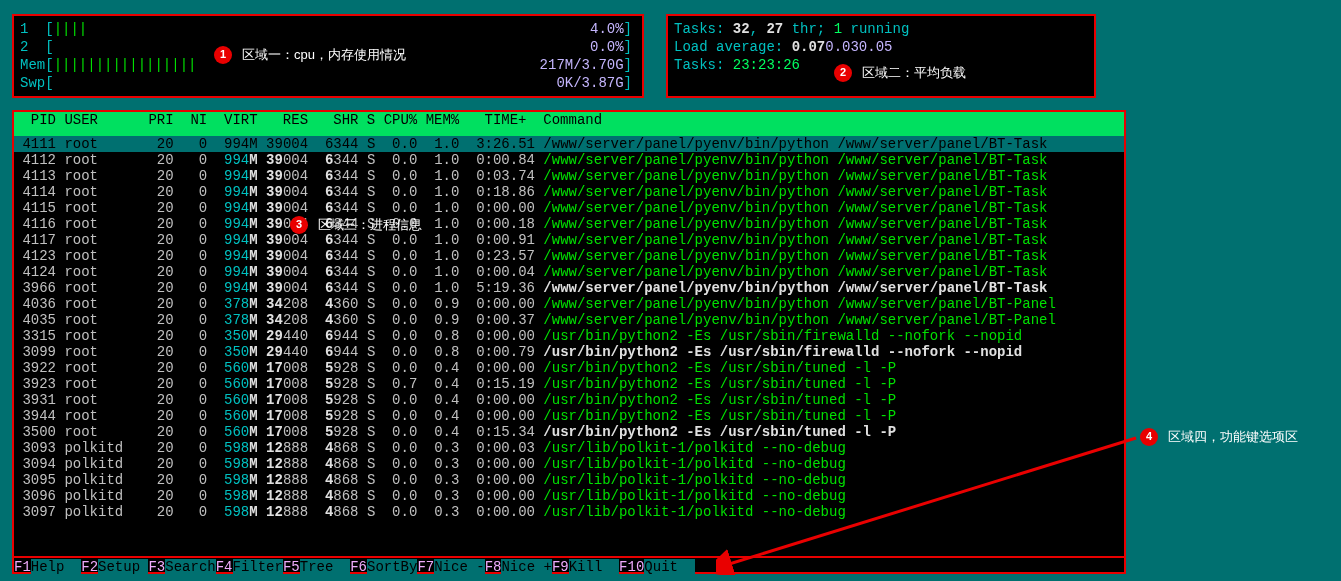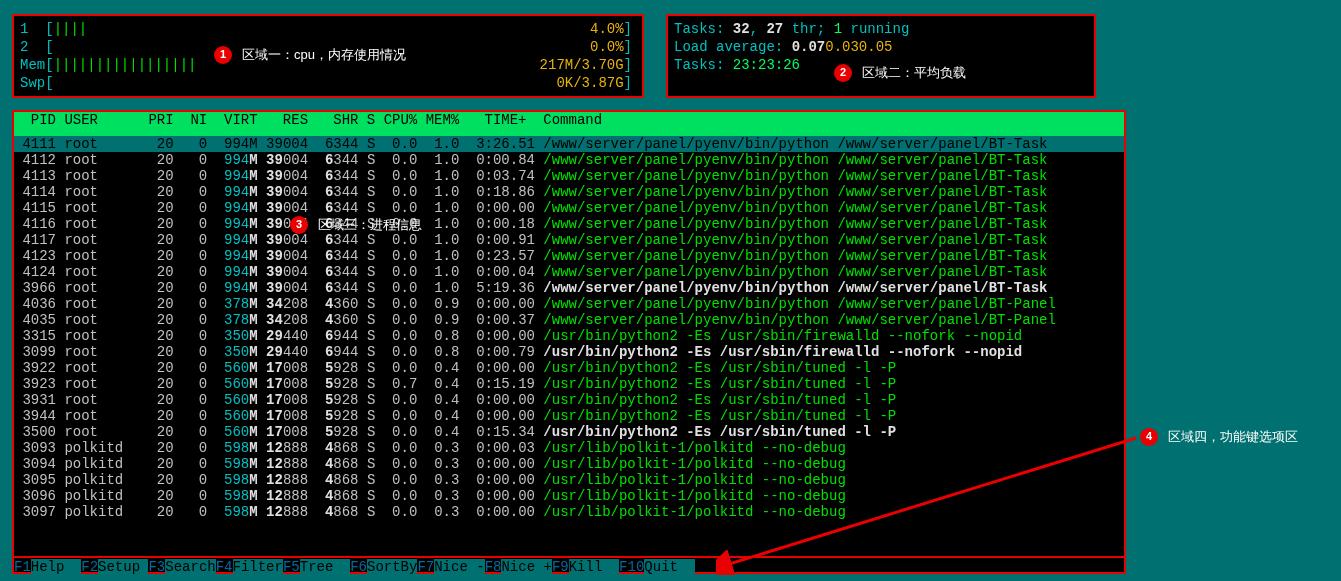--- a/index.html
+++ b/index.html
@@ -45,21 +45,21 @@
   .meter-row {
     display: flex;
     align-items: center;
     height: 18px;
     white-space: pre;
   }
   .cyan { color: #00c0c0; }
   .green { color: #00e000; }
   .lgreen{ color: #00ff60; }
   .white { color: #e0e0e0; font-weight: bold;}
-  .grey  { color: #eab308; }
+  .grey  { color: #c4b5fd; }
   .annotation {
     position: absolute;
     display: flex;
     align-items: center;
     gap: 10px;
     color: #fff;
     font-family: sans-serif;
     font-size: 13px;
     z-index: 20;
     pointer-events: none;
@@ -97,21 +97,21 @@
   }
   .fn-bar {
     background: #000;
     white-space: pre;
     height: 18px;
     line-height: 18px;
     border: 2px solid #e90000;
     margin: 0;
     margin-top: -2px;
   }
-  .fn-key { color: #0369a1; }
+  .fn-key { color: #f0abfc; }
   .fn-lbl { background: #007070; color: #000; }
   svg.arrow {
     position: absolute;
     pointer-events: none;
     z-index: 15;
   }
 </style>
 </head>
 <body>
 

